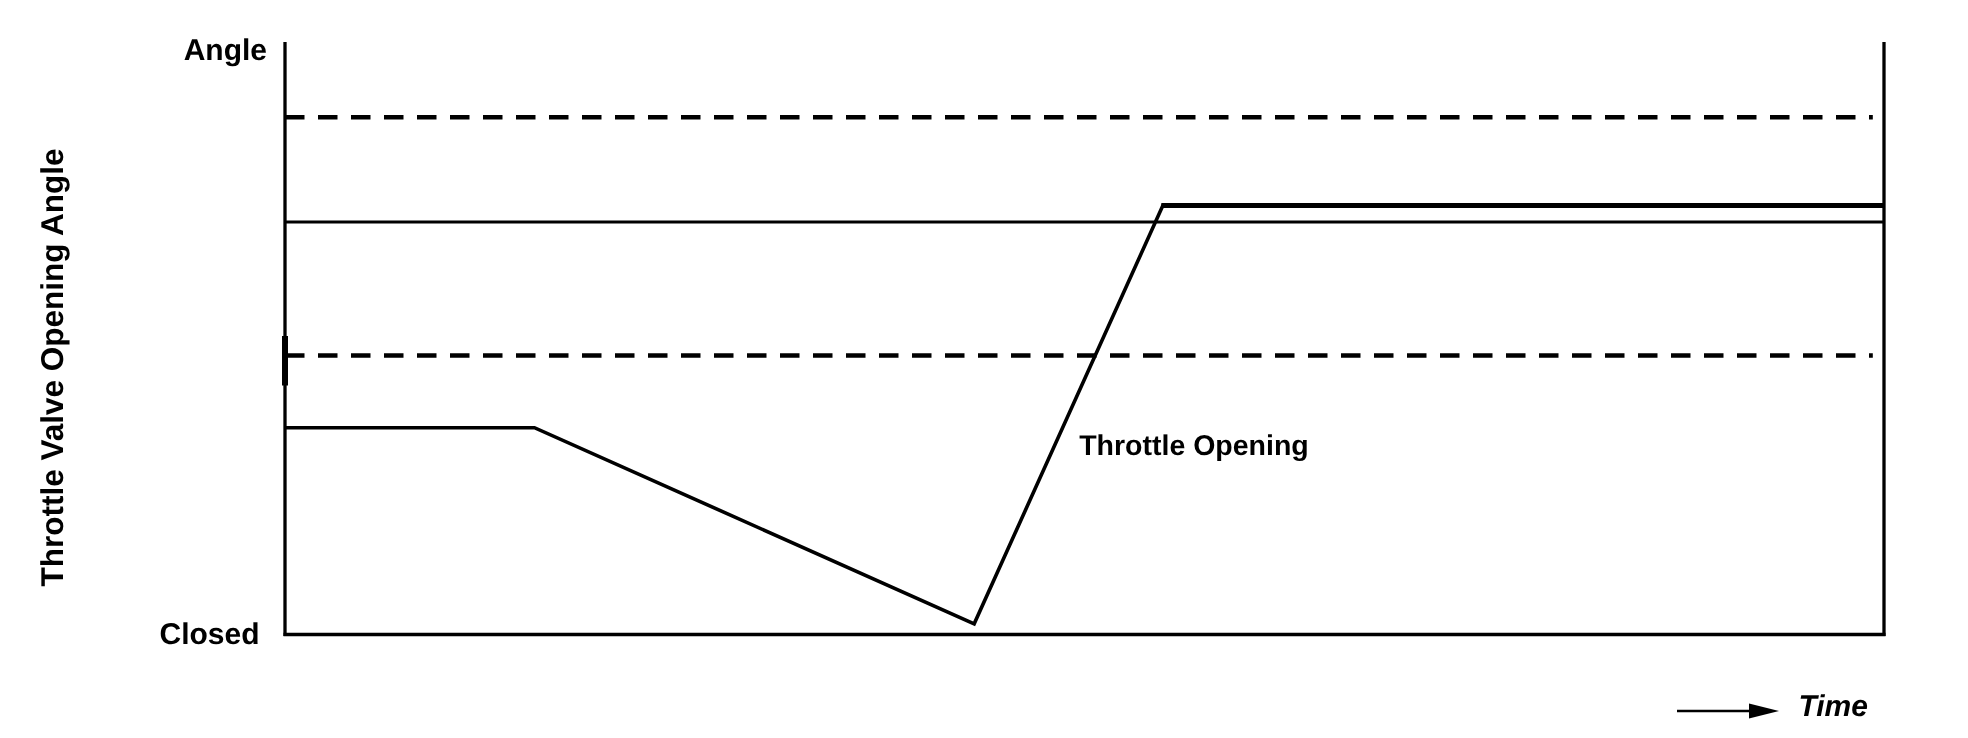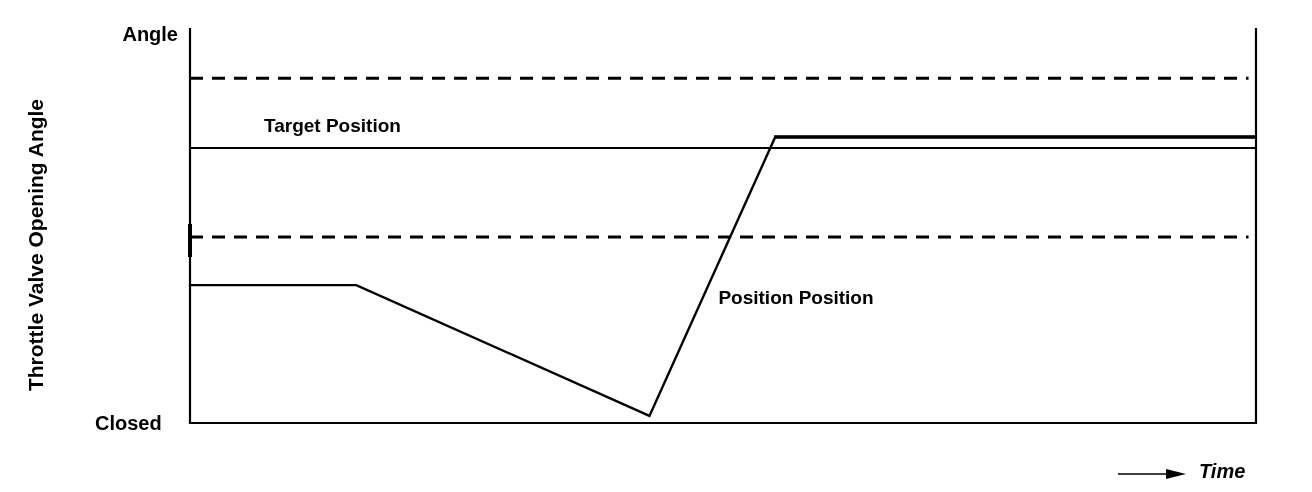--- a/index.html
+++ b/index.html
@@ -37,21 +37,21 @@
     color: #000000;
     font-weight: bold;
     white-space: nowrap;
   }
   .lbl-open {
     left: 100px; top: 23px; width: 78px;
     text-align: right; font-size: 20px;
   }
   .lbl-closed {
     left: 95px; top: 412px; width: 78px;
-    text-align: left; font-size: 20px;
+    text-align: right; font-size: 20px;
   }
   .lbl-yaxis {
     left: 36px; top: 245px;
     width: 0; height: 0;
     font-size: 21px;
   }
   .lbl-yaxis > span {
     position: absolute;
     transform: translate(-50%, -50%) rotate(-90deg);
     display: inline-block;
@@ -96,21 +96,20 @@
   </svg>
 
   <div class="lbl lbl-open">Angle</div>
 
   <div class="lbl lbl-closed">Closed</div>
 
   <div class="lbl lbl-yaxis">
     <span>Throttle Valve Opening Angle</span>
   </div>
 
-  <div class="lbl lbl-target">Target Position</div>
 
   <div class="lbl lbl-actual">
-    <div>Position Position</div>
+    <div>Throttle Opening</div>
   </div>
 
   <div class="lbl lbl-time">Time</div>
 
 </div>
 
 </body></html>

